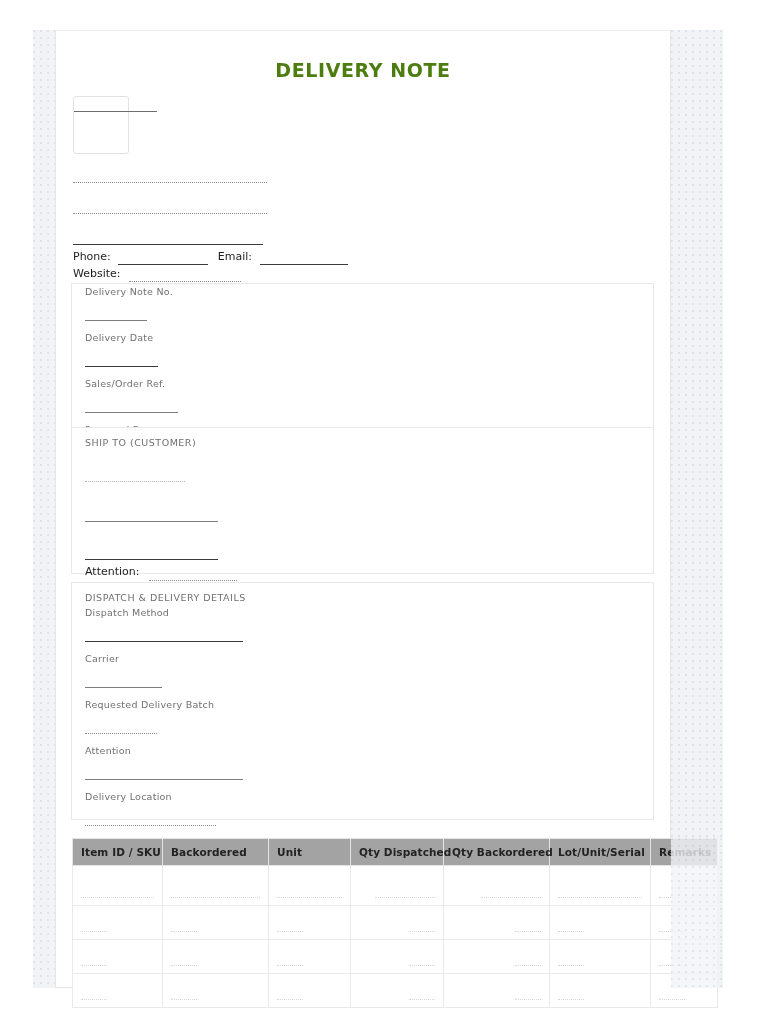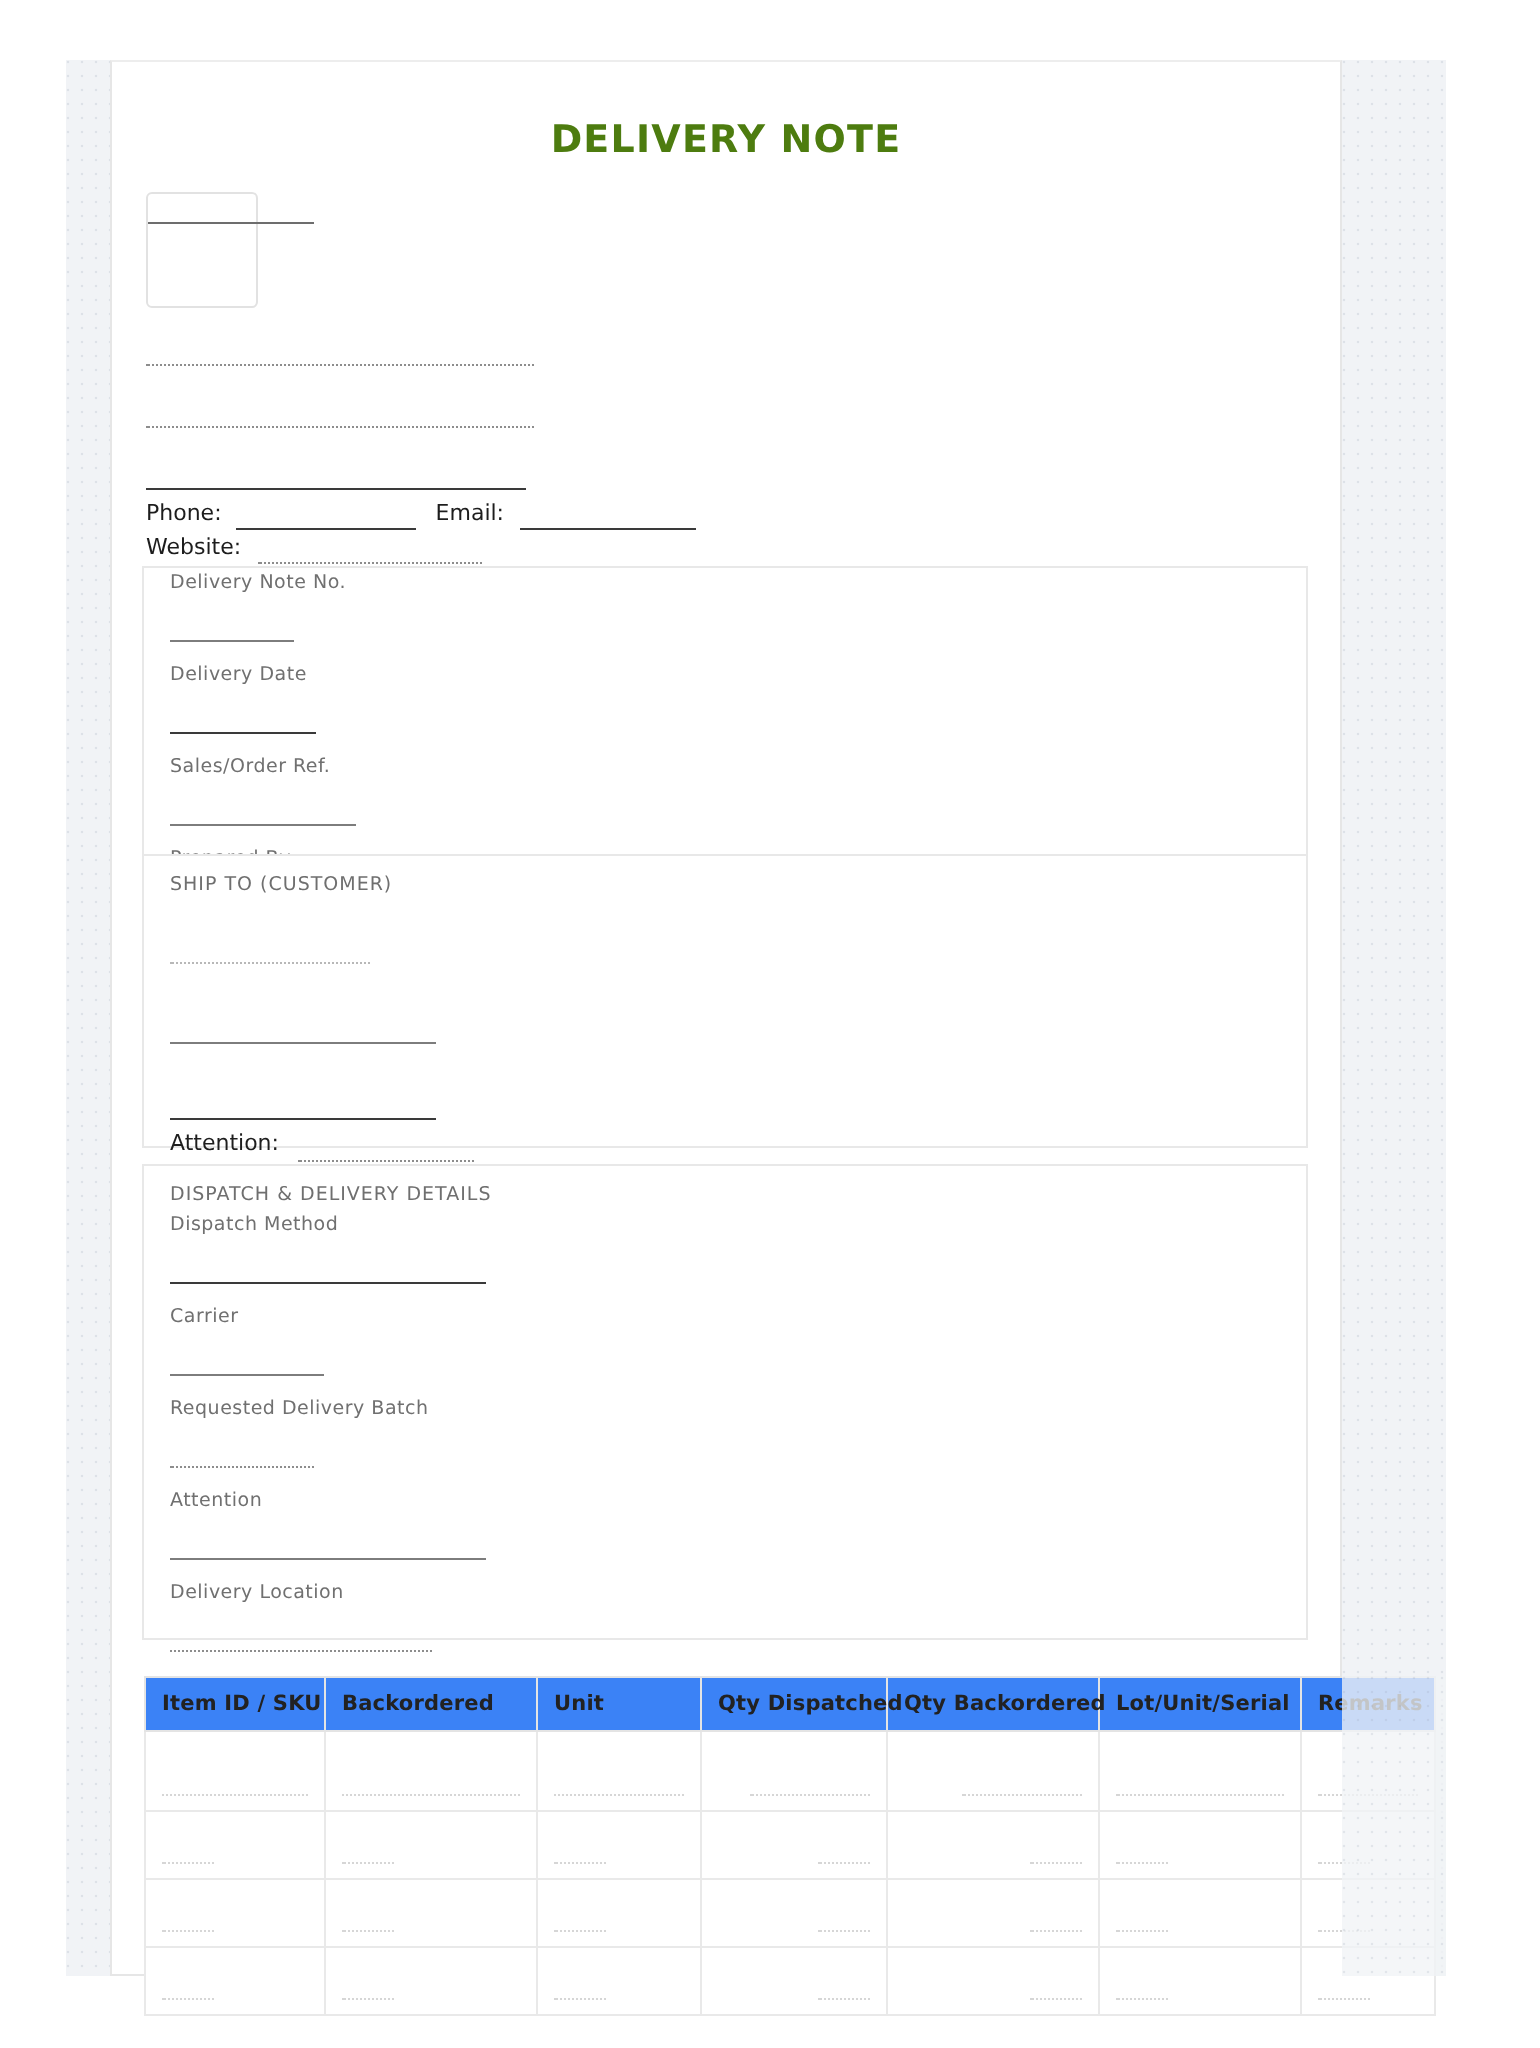--- a/index.html
+++ b/index.html
@@ -155,21 +155,21 @@
     position: absolute;
     left: 72px; top: 838px;
     width: 645px;
   }
   table.items {
     border-collapse: collapse;
     width: 645px;
     table-layout: fixed;
   }
   table.items th {
-    background: #3b82f6;
+    background: #a3a3a3;
     border: 1px solid #e4e4e4;
     font-size: 10.5px;
     font-weight: 700;
     color: #222;
     text-align: left;
     padding: 7px 8px;
     letter-spacing: 0.1px;
     white-space: nowrap;
   }
   table.items td {

